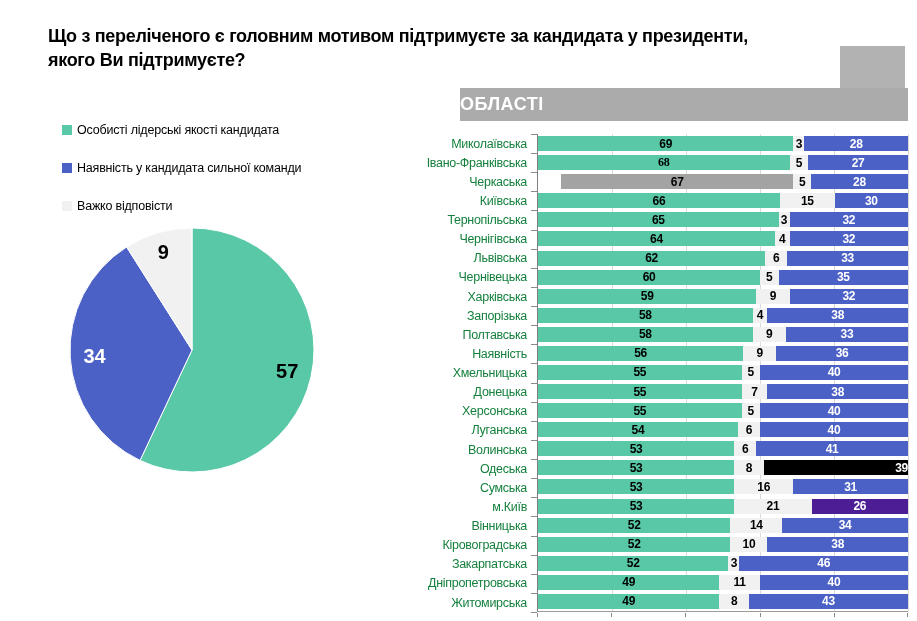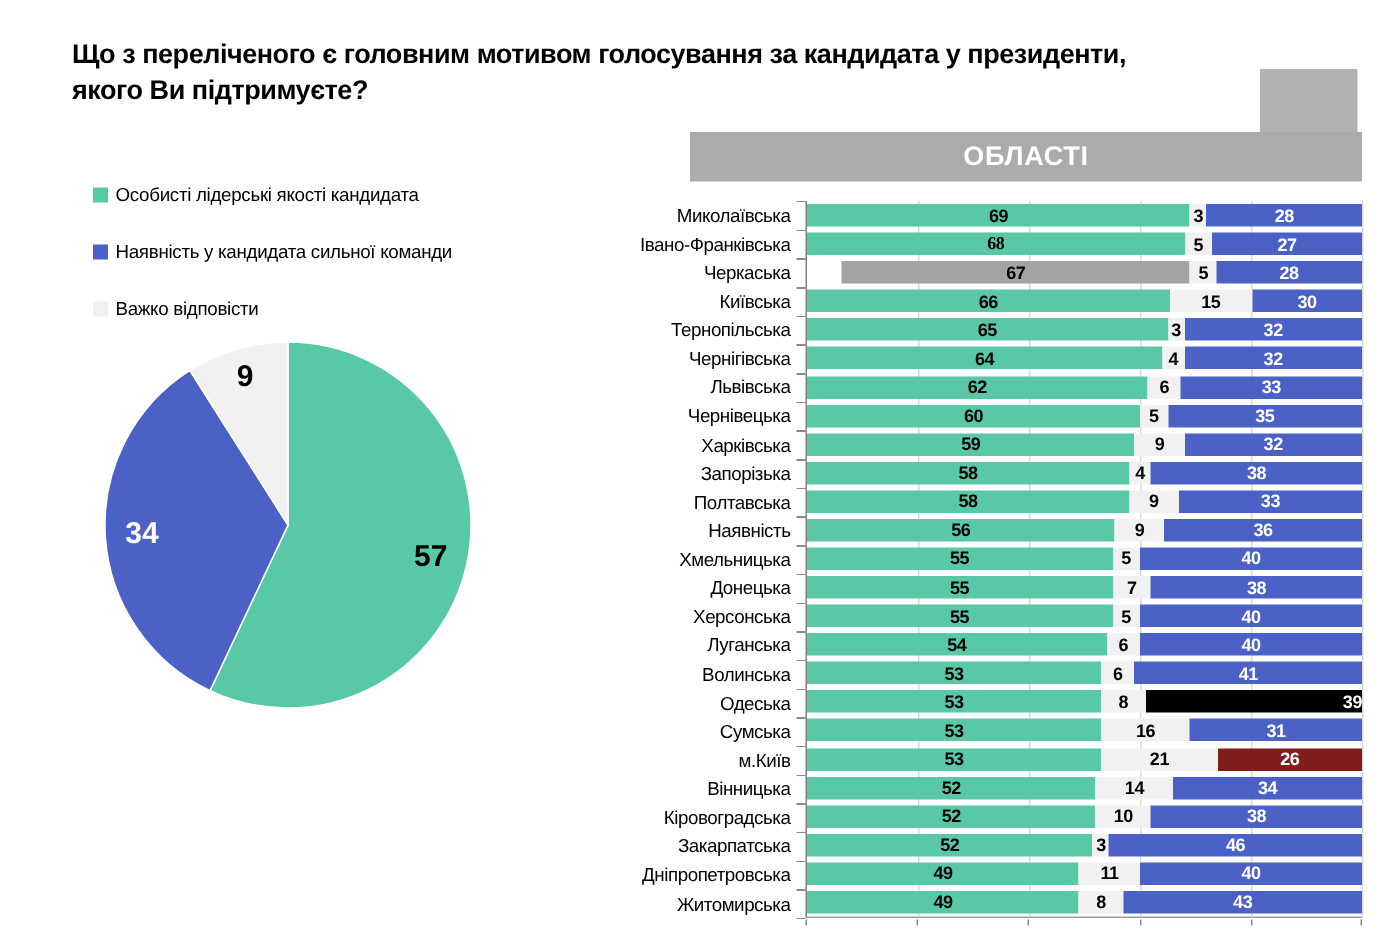--- a/index.html
+++ b/index.html
@@ -14,27 +14,27 @@
                      color: #ffffff; font-size: 10.5px; font-weight: bold; letter-spacing: 0.5px; }
 
   .legend { position: absolute; left: 62px; top: 123px; }
   .legend-item { display: flex; align-items: center; margin-bottom: 25px; height: 13px; }
   .swatch { width: 10px; height: 10px; flex: 0 0 10px; margin-right: 5px; }
   .legend-label { font-size: 12.5px; color: #000; letter-spacing: -0.2px; white-space: nowrap; }
 
   .pie-svg { position: absolute; left: 66px; top: 224px; }
 
   .section-header { position: absolute; left: 460px; top: 88px; width: 448px; height: 33px;
-                    display: flex; align-items: center; justify-content: center;
+                    display: flex; align-items: center; 
                     color: #ffffff; font-size: 18px; font-weight: bold; letter-spacing: 0.5px; }
 
   .cats { position: absolute; left: 412px; top: 134px; width: 119px; height: 478px;
           display: flex; flex-direction: column; }
   .cat { flex: 1 1 0; display: flex; align-items: center; justify-content: flex-end;
-         padding-right: 4px; font-size: 12.5px; color: #000000; letter-spacing: -0.3px; white-space: nowrap; }
+         padding-right: 4px; font-size: 12.5px; color: #15803d; letter-spacing: -0.3px; white-space: nowrap; }
 
   .ticks-col { position: absolute; left: 531px; top: 134px; width: 6px; height: 479px;
                background: repeating-linear-gradient(to bottom, #8a8a8a 0px, #8a8a8a 1px, transparent 1px, transparent 19.12px); }
 
   .plot { position: absolute; left: 537px; top: 134px; width: 371px; height: 478px;
           border-left: 1px solid #808080; border-bottom: 1px solid #9b9b9b; }
   .gridline { position: absolute; top: 0; bottom: 0; width: 1px; background: #d9d9d9; z-index: 0; }
   .rows { position: absolute; left: 0; top: 0; right: 0; bottom: 0;
           display: flex; flex-direction: column; z-index: 1; }
   .bar-row { flex: 1 1 0; display: flex; align-items: center; }
@@ -46,21 +46,21 @@
   .btick { position: absolute; top: 0; width: 1px; height: 4px; background: #8a8a8a; }
 
   .pie-value { font-size: 20px; font-weight: bold; }
 </style>
 </head>
 <body>
 
 <div class="canvas">
 
   <div class="title">
-    <div>Що з переліченого є головним мотивом голосування за кандидата у президенти,</div>
+    <div>Що з переліченого є головним мотивом підтримуєте за кандидата у президенти,</div>
     <div>якого Ви підтримуєте?</div>
   </div>
 
   <div class="logo" style="background: rgb(178, 178, 178);">
     <div class="logo-text">РЕЙТИНГ</div>
   </div>
 
   <div class="legend">
     <div class="legend-item">
       <span class="swatch" style="background: rgb(88, 200, 166);"></span>
@@ -372,21 +372,21 @@
           </div>
         </div>
         <div class="bar-row">
           <div class="bar">
             <div class="seg" style="width: 53%; background: rgb(88, 200, 166); color: rgb(0, 0, 0);">
               <span>53</span>
             </div>
             <div class="seg" style="width: 21%; background: rgb(241, 241, 241); color: rgb(0, 0, 0);">
               <span>21</span>
             </div>
-            <div class="seg" style="width: 26%; background: #7f1d1d; color: rgb(255, 255, 255);">
+            <div class="seg" style="width: 26%; background: #4c1d95; color: rgb(255, 255, 255);">
               <span>26</span>
             </div>
           </div>
         </div>
         <div class="bar-row">
           <div class="bar">
             <div class="seg" style="width: 52%; background: rgb(88, 200, 166); color: rgb(0, 0, 0);">
               <span>52</span>
             </div>
             <div class="seg" style="width: 14%; background: rgb(241, 241, 241); color: rgb(0, 0, 0);">

